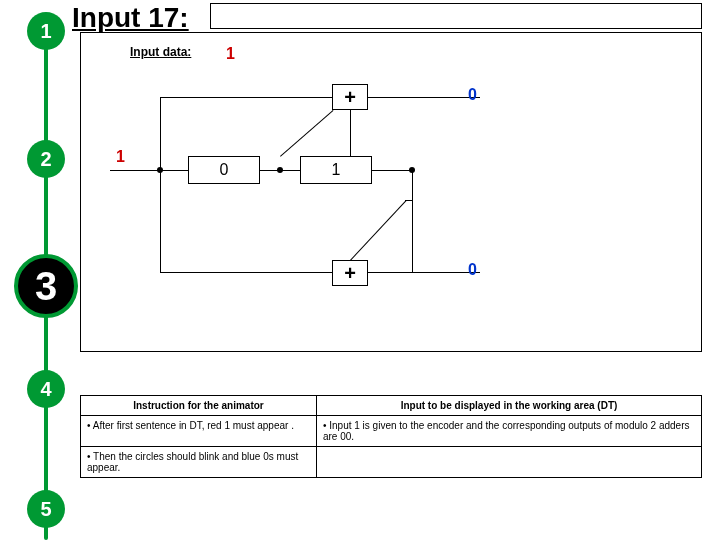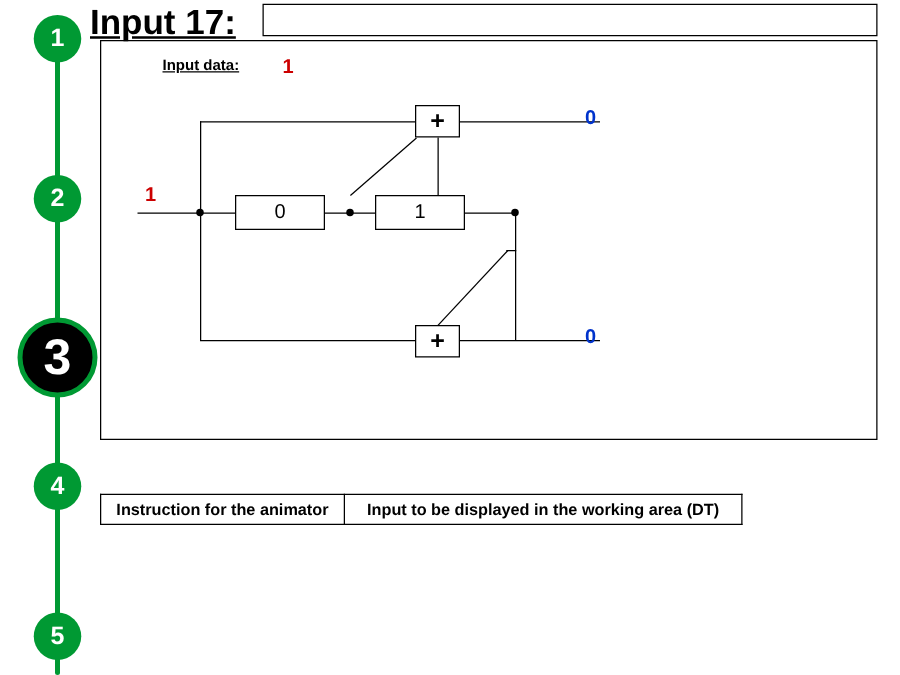--- a/index.html
+++ b/index.html
@@ -32,21 +32,21 @@
   .dbox { position: absolute; border: 1px solid #000; background: #fff; display: flex; align-items: center; justify-content: center; font-size: 16px; }
   .adder { width: 36px; height: 26px; font-size: 20px; font-weight: bold; }
   .reg { width: 72px; height: 28px; }
   .wire { position: absolute; background: #000; }
   .dot { position: absolute; width: 6px; height: 6px; background: #000; border-radius: 50%; }
   .lab { position: absolute; font-size: 16px; }
   .lab.red { color: #cc0000; font-weight: bold; }
   .lab.blue { color: #0033cc; font-weight: bold; }
 
   
-  .tbl { position: absolute; left: 80px; top: 395px; width: 514px; border-collapse: collapse; font-size: 13px; }
+  .tbl { position: absolute; left: 80px; top: 395px; width: 622px; border-collapse: collapse; font-size: 10px; }
   .tbl th, .tbl td { border: 1px solid #000; padding: 4px 6px; vertical-align: top; text-align: left; }
   .tbl th { font-weight: bold; text-align: center; }
   .tbl .col1 { width: 38%; }
   .tbl .col2 { width: 62%; }
   ul.b { list-style: none; padding: 0; }
   ul.b li::before { content: "• "; }
 </style>
 </head>
 <body>
 
@@ -125,14 +125,34 @@
   <div class="wire" style="left:332px; top:202px; width:68px; height:1px;"></div>
   <div class="lab blue" style="left:388px; top:191px;">0</div>
 </div>
 
 <table class="tbl">
   <tbody>
       <tr>
     <th class="col1">Instruction for the animator</th>
     <th class="col2">Input to be displayed in the working area (DT)</th>
   </tr>
+  <tr>
+    <td>
+          <ul class="b">
+            <li>After first sentence in DT, red 1 must appear .</li>
+          </ul>
+        </td>
+    <td>
+          <ul class="b">
+            <li>Input 1 is given to the encoder and the corresponding outputs of modulo 2 adders are 00.</li>
+          </ul>
+        </td>
+  </tr>
+  <tr>
+    <td>
+          <ul class="b">
+            <li>Then the circles should blink and blue 0s must appear.</li>
+          </ul>
+        </td>
+    <td></td>
+  </tr>
 </tbody>
   </table>
 
 </body></html>

